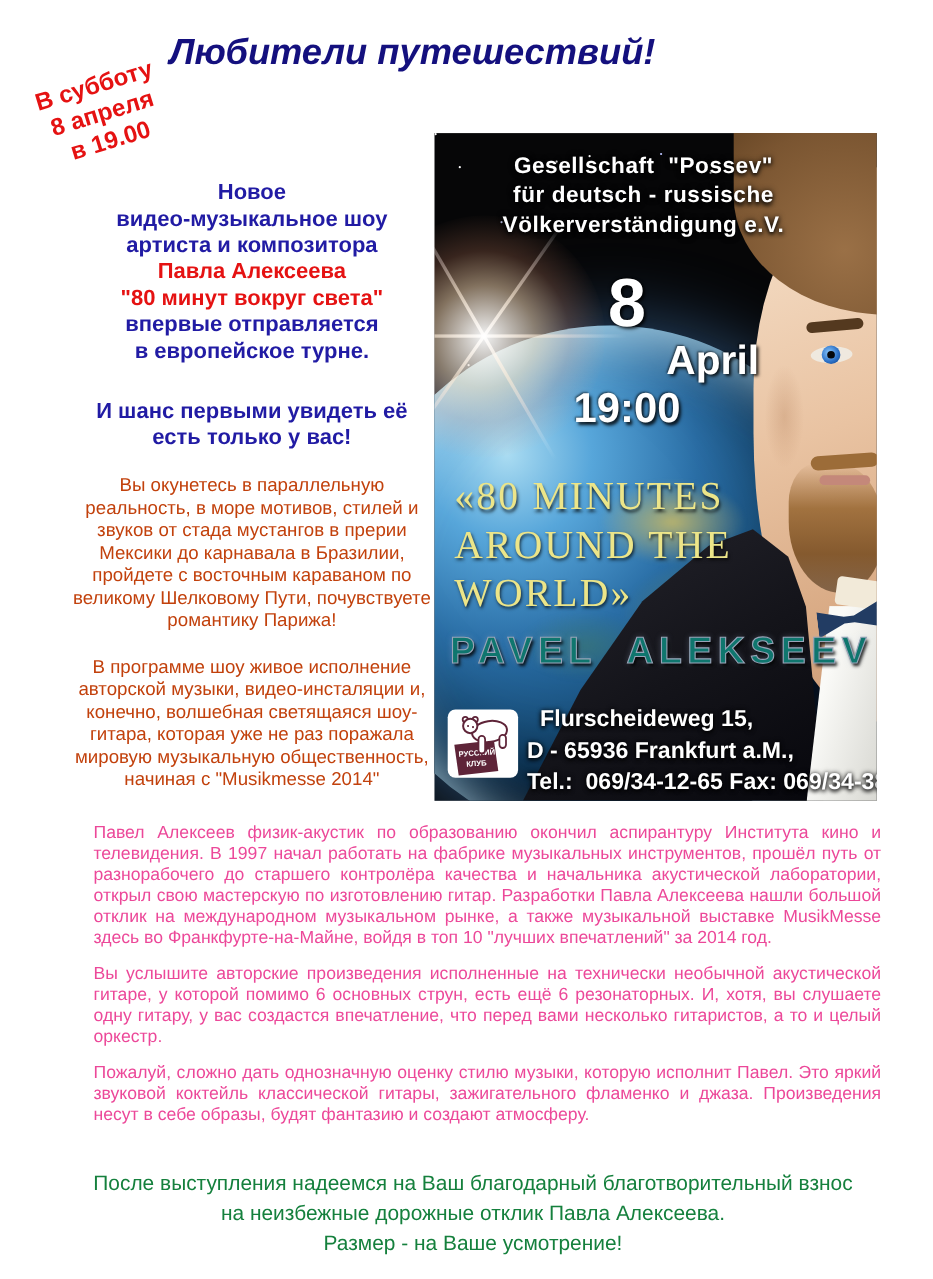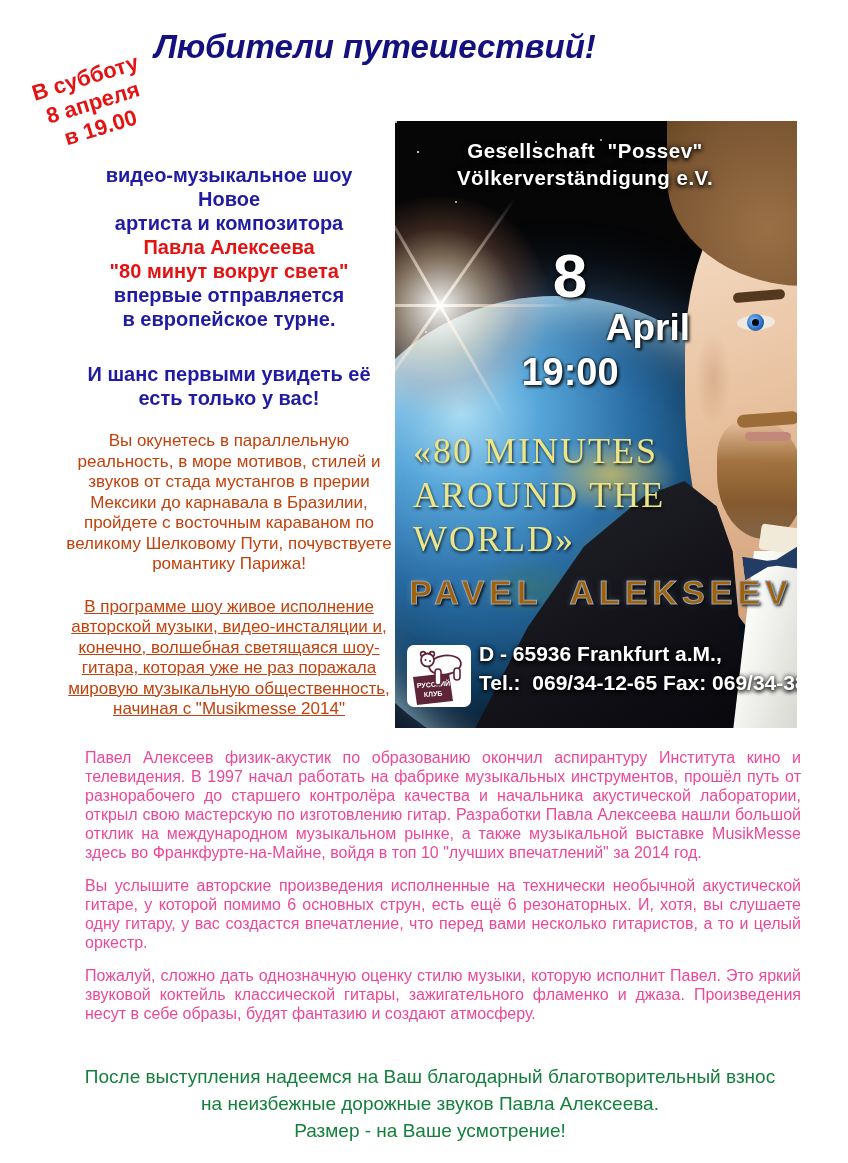--- a/index.html
+++ b/index.html
@@ -13,21 +13,21 @@
   
   .date-badge{position:absolute;left:14px;top:64px;width:158px;transform:rotate(-17deg);
               color:#e51212;font-weight:bold;font-size:22px;line-height:26px;text-align:center;}
 
   
   .intro{position:absolute;left:58px;top:163px;width:342px;text-align:center;}
   .intro-line{font-size:20px;font-weight:bold;color:#211ba4;line-height:24px;}
   .intro-line.red{color:#e51212;}
   .tagline{margin-top:31px;}
   .intro-para{margin:21px auto 0;width:334px;font-size:17px;color:#c2410c;line-height:20.5px;font-weight:normal;}
-  .intro-para.second{margin-top:22px;text-decoration:underline;}
+  .intro-para.second{margin-top:22px;}
 
   
   .poster{position:absolute;left:395px;top:121px;width:402px;height:607px;background:#060607;overflow:hidden;}
   .stars{position:absolute;left:0;top:0;width:2px;height:2px;background:#fff;border-radius:50%;
          box-shadow:22px 30px #fff,60px 80px #cfd8ff,110px 25px #fff,160px 55px #e8e8ff,250px 35px #fff,
                     205px 18px #bbc4ff,30px 210px #fff,18px 330px #dfe6ff,45px 430px #fff,95px 520px #cfd8ff,
                     28px 555px #fff,140px 20px #fff,300px 12px #dfe6ff,340px 40px #fff;}
   .earth{position:absolute;left:-75px;top:175px;width:470px;height:470px;border-radius:50%;
          background:radial-gradient(circle at 30% 25%,#aadcf2 0%,#57a6da 16%,#2a6ea6 36%,#12466f 58%,#07243d 78%,#02101d 95%);
          box-shadow:inset 20px 16px 50px rgba(190,235,255,.85), inset -40px -40px 90px rgba(0,0,8,.95), 0 0 70px rgba(90,170,255,.45);}
@@ -81,21 +81,21 @@
   .org div{white-space:pre;}
   .datetime{position:absolute;left:55px;top:124px;width:240px;text-align:center;z-index:9;color:#fff;
             text-shadow:2px 2px 3px rgba(0,0,0,.85),-1px -1px 2px rgba(0,0,0,.6);font-weight:bold;}
   .day{font-size:62px;line-height:62px;}
   .month{font-size:37px;line-height:38px;margin-top:2px;text-align:right;}
   .time{font-size:38px;line-height:42px;margin-top:4px;text-align:center;}
   .show-title{position:absolute;left:18px;top:308px;z-index:9;font-family:"Liberation Serif",serif;
               color:#ece589;font-size:36px;line-height:44px;letter-spacing:2px;
               text-shadow:1px 2px 3px rgba(0,0,0,.75);}
   .artist{position:absolute;left:10px;top:452px;width:392px;z-index:9;text-align:center;white-space:pre;
-          font-size:34px;font-weight:bold;letter-spacing:5px;color:#a16207;
+          font-size:34px;font-weight:bold;letter-spacing:5px;color:#0f766e;
           -webkit-text-stroke:1px #98a4b8;
           text-shadow:2px 2px 3px rgba(0,0,0,.85),0 0 6px rgba(165,185,215,.35);}
   .logo-box{position:absolute;left:12px;top:524px;width:64px;height:62px;background:#fff;border-radius:7px;z-index:10;}
   .address{position:absolute;left:84px;top:519px;z-index:10;color:#fff;font-weight:bold;font-size:21px;
            line-height:28.5px;text-shadow:0 2px 4px #000,0 0 5px rgba(0,0,0,.8);}
   .address div{white-space:pre;}
   .address .indent{padding-left:12px;}
 
   
   .body-text{position:absolute;left:85px;top:748px;width:716px;color:#ec4899;
@@ -115,22 +115,22 @@
     <div>В субботу</div>
     <div>8 апреля</div>
     <div>в 19.00</div>
   </div>
 
   <div class="header">
     <div>Любители путешествий!</div>
   </div>
 
   <div class="intro">
+    <div class="intro-line">Новое</div>
     <div class="intro-line">видео-музыкальное шоу</div>
-    <div class="intro-line">Новое</div>
     <div class="intro-line">артиста и композитора</div>
     <div class="intro-line red">Павла Алексеева</div>
     <div class="intro-line red">"80 минут вокруг света"</div>
     <div class="intro-line">впервые отправляется</div>
     <div class="intro-line">в европейское турне.</div>
     <div class="intro-line tagline">И шанс первыми увидеть её</div>
     <div class="intro-line">есть только у вас!</div>
     <p class="intro-para">Вы окунетесь в параллельную реальность, в море мотивов, стилей и звуков от стада мустангов в прерии Мексики до карнавала в Бразилии, пройдете с восточным караваном по великому Шелковому Пути, почувствуете романтику Парижа!</p>
     <p class="intro-para second">В программе шоу живое исполнение авторской музыки, видео-инсталяции и, конечно, волшебная светящаяся шоу-гитара, которая уже не раз поражала мировую музыкальную общественность, начиная с "Musikmesse 2014"</p>
   </div>
@@ -152,20 +152,21 @@
     <div class="beard"></div>
     <div class="mustache"></div>
     <div class="lips"></div>
     <div class="suit"></div>
     <div class="shirt"></div>
     <div class="collar"></div>
     <div class="bowtie"></div>
 
     <div class="org">
       <div>Gesellschaft  "Possev"</div>
+      <div>für deutsch - russische</div>
       <div>Völkerverständigung e.V.</div>
     </div>
 
     <div class="datetime">
       <div class="day">8</div>
       <div class="month">April</div>
       <div class="time">19:00</div>
     </div>
 
     <div class="show-title">
@@ -186,30 +187,31 @@
         <rect x="47" y="23" width="6" height="12" rx="3" fill="#ffffff" stroke="#5e2438" stroke-width="1.6"></rect>
         <circle cx="16" cy="9" r="2.4" fill="#ffffff" stroke="#5e2438" stroke-width="1.6"></circle>
         <circle cx="25" cy="9" r="2.4" fill="#ffffff" stroke="#5e2438" stroke-width="1.6"></circle>
         <circle cx="20.5" cy="15" r="6.5" fill="#ffffff" stroke="#5e2438" stroke-width="1.8"></circle>
         <circle cx="18.5" cy="15" r="1" fill="#5e2438"></circle>
         <circle cx="23" cy="16" r="1" fill="#5e2438"></circle>
       </svg>
     </div>
 
     <div class="address">
+      <div class="indent">Flurscheideweg 15,</div>
       <div>D - 65936 Frankfurt a.M.,</div>
       <div>Tel.:  069/34-12-65 Fax: 069/34-38-41</div>
     </div>
   </div>
 
   <div class="body-text">
     <p>Павел Алексеев физик-акустик по образованию окончил аспирантуру Института кино и телевидения. В 1997 начал работать на фабрике музыкальных инструментов, прошёл путь от разнорабочего до старшего контролёра качества и начальника акустической лаборатории, открыл свою мастерскую по изготовлению гитар. Разработки Павла Алексеева нашли большой отклик на международном музыкальном рынке, а также музыкальной выставке MusikMesse здесь во Франкфурте-на-Майне, войдя в топ 10 "лучших впечатлений" за 2014 год.</p>
     <p>Вы услышите авторские произведения исполненные на технически необычной акустической гитаре, у которой помимо 6 основных струн, есть ещё 6 резонаторных. И, хотя, вы слушаете одну гитару, у вас создастся впечатление, что перед вами несколько гитаристов, а то и целый оркестр.</p>
     <p>Пожалуй, сложно дать однозначную оценку стилю музыки, которую исполнит Павел. Это яркий звуковой коктейль классической гитары, зажигательного фламенко и джаза. Произведения несут в себе образы, будят фантазию и создают атмосферу.</p>
   </div>
 
   <div class="footer">
     <div>После выступления надеемся на Ваш благодарный благотворительный взнос</div>
-    <div>на неизбежные дорожные звуков Павла Алексеева.</div>
+    <div>на неизбежные дорожные отклик Павла Алексеева.</div>
     <div>Размер - на Ваше усмотрение!</div>
   </div>
 
 </div>
 
 </body></html>

